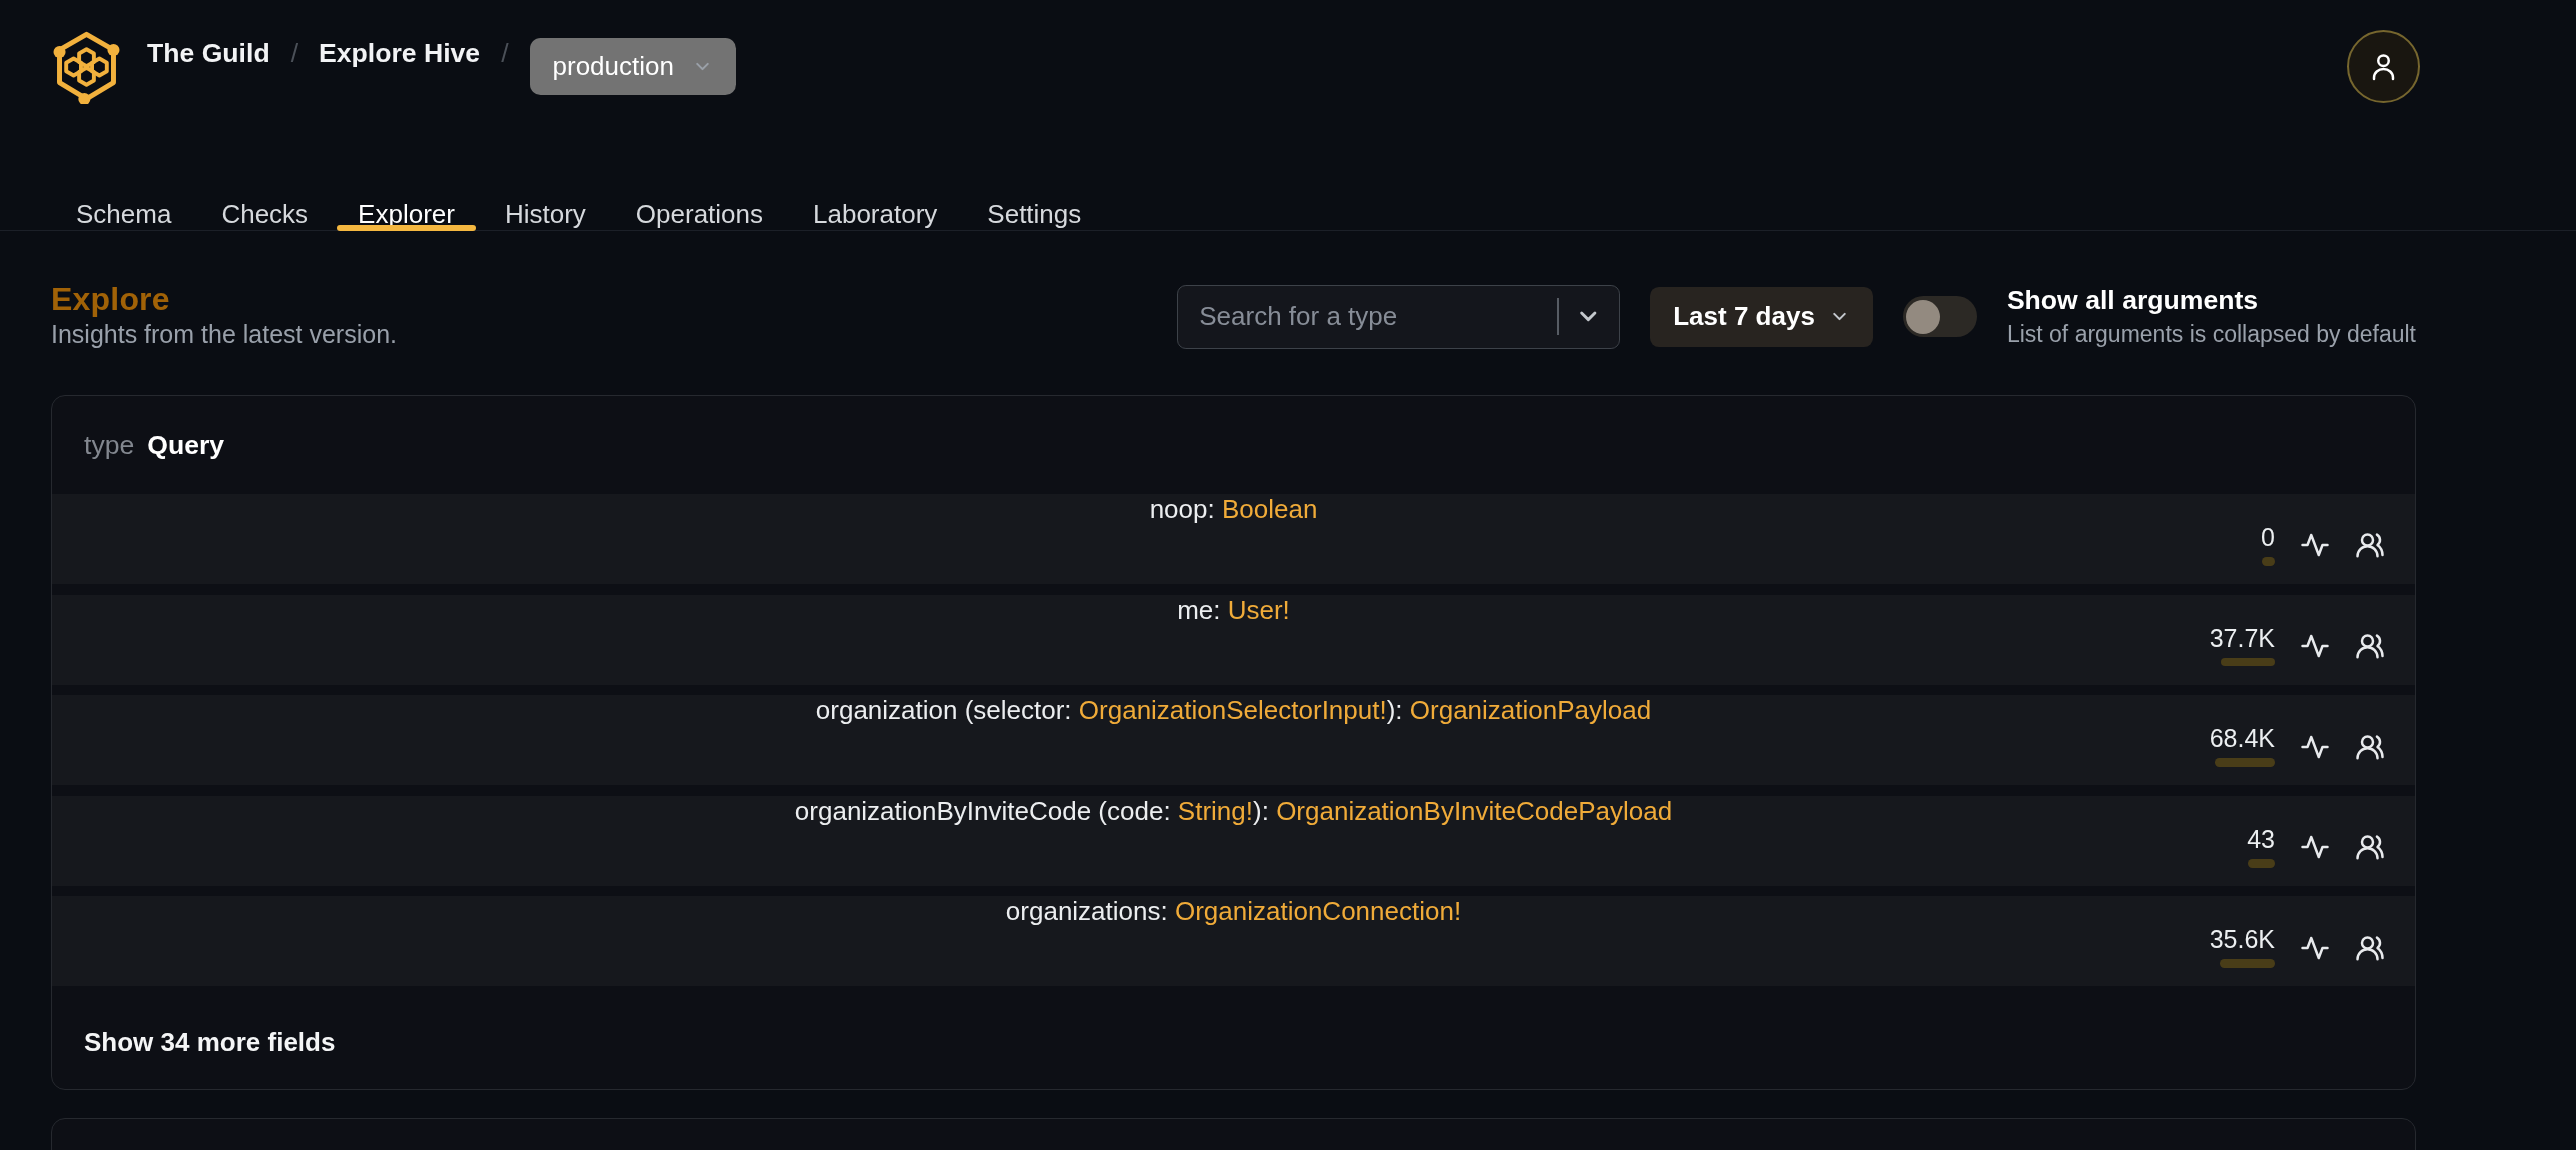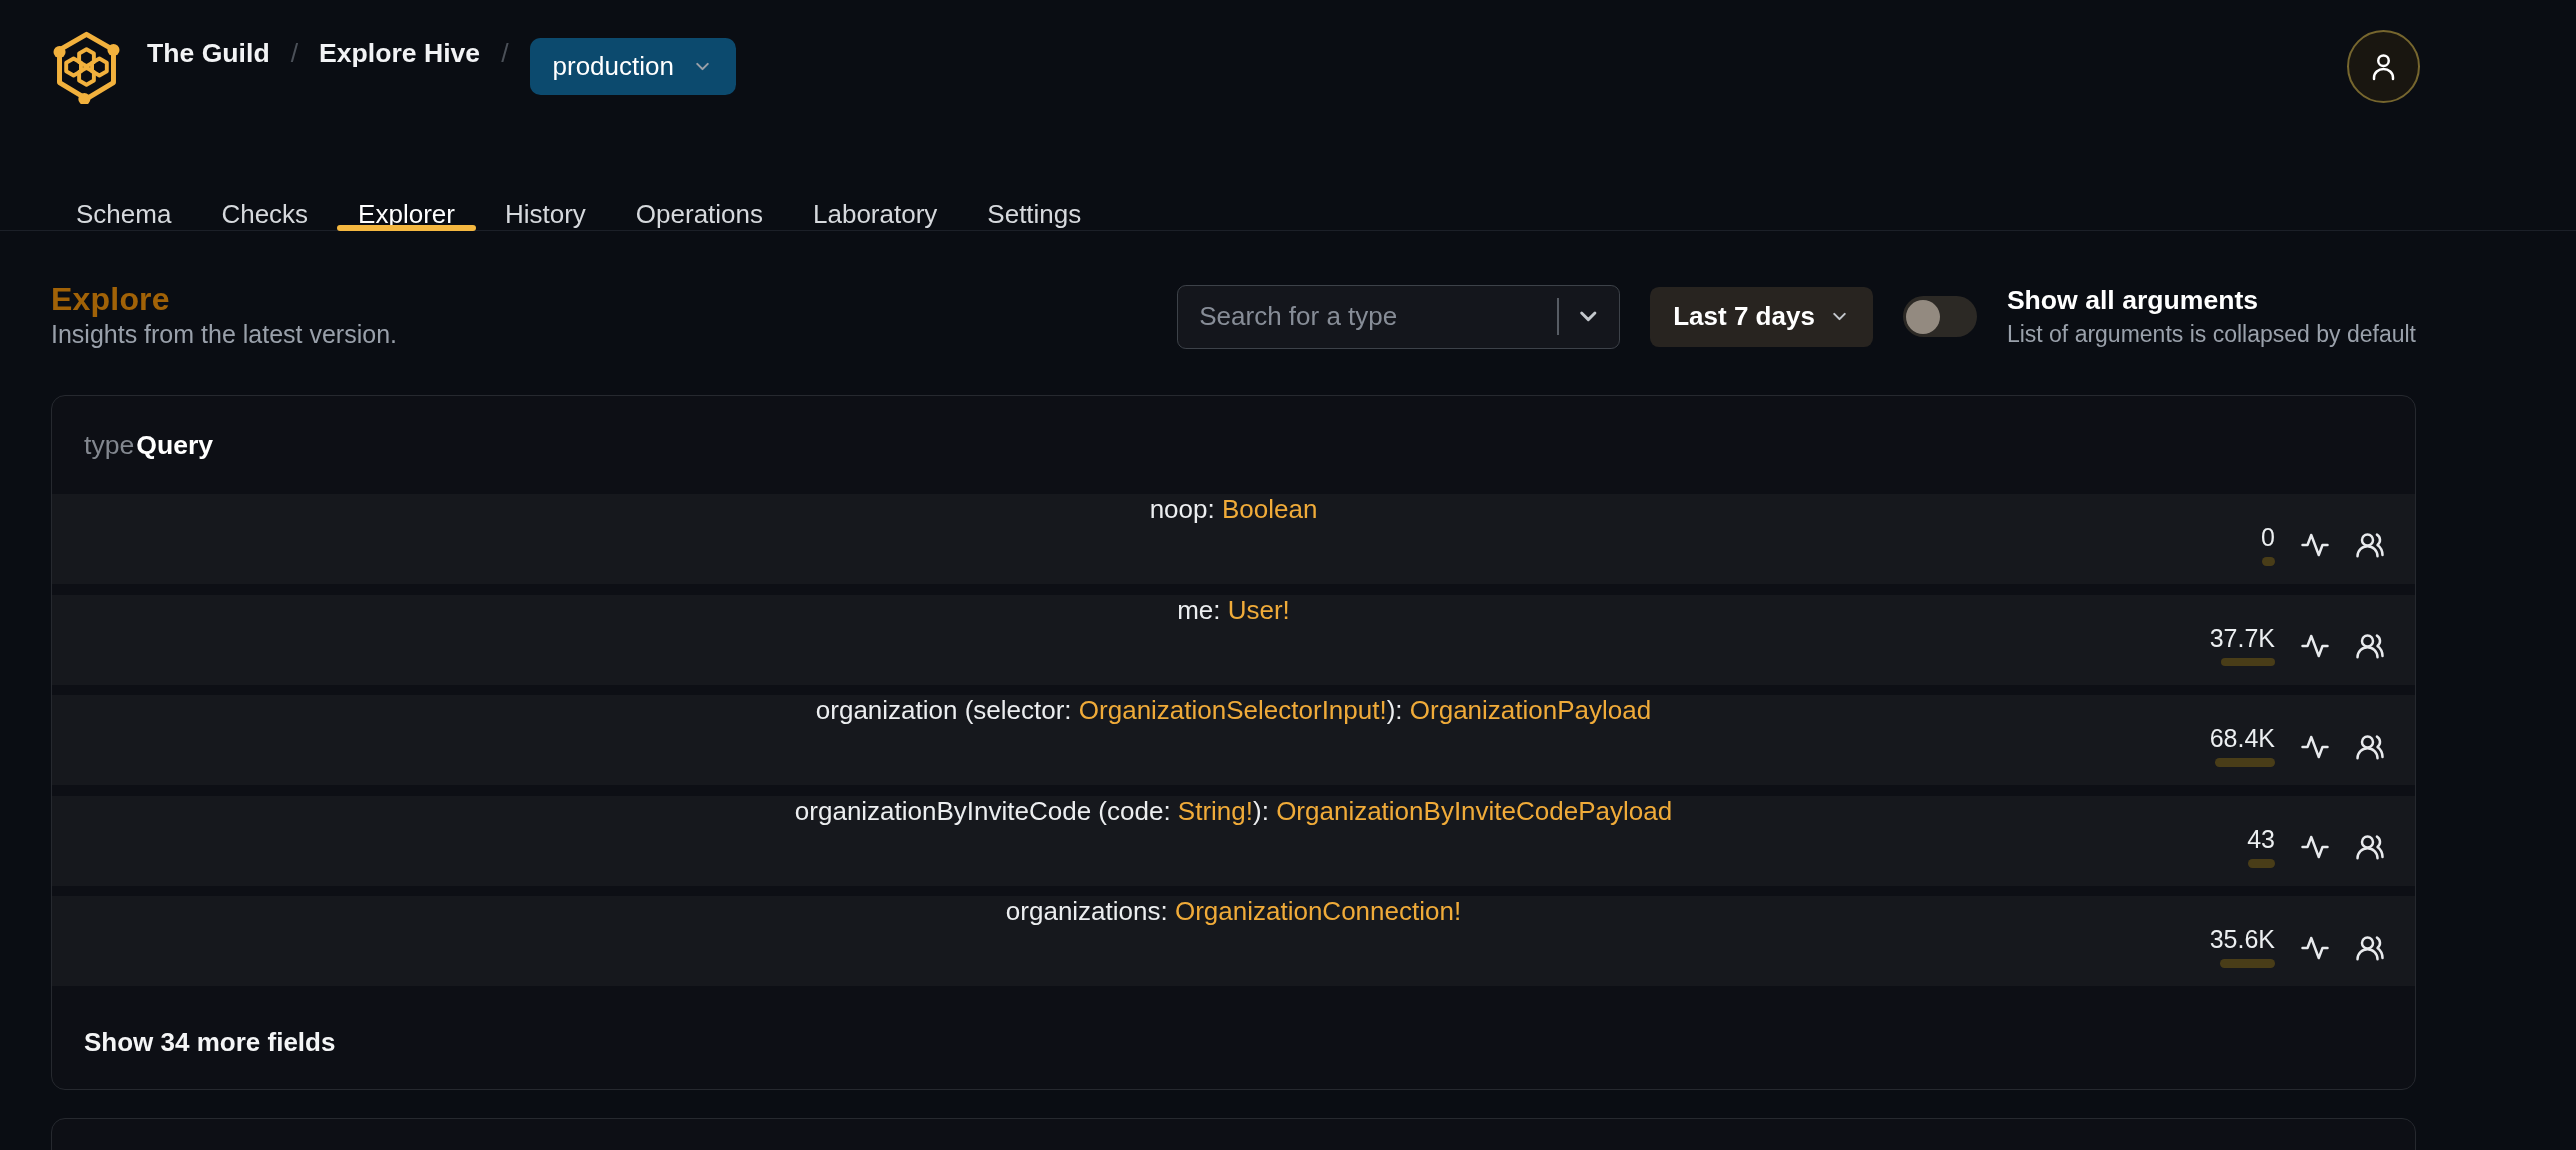--- a/index.html
+++ b/index.html
@@ -16,21 +16,21 @@
   .header {
     height:133px; display:flex; align-items:center;
     padding:0 156px 0 51px;
   }
   .logo { width:71px; height:74px; flex:0 0 auto; }
   .crumbs { display:flex; align-items:flex-start; gap:21px; margin-left:25px; font-size:26.6px; }
   .crumb { color:#f2f3f5; font-weight:600; text-decoration:none; cursor:pointer; }
   .crumb-sep { color:#4b5058; font-size:26.6px; }
   .target-btn {
     display:flex; align-items:center; gap:17.7px;
-    background:#0c4a6e; border:none; border-radius:10.6px;
+    background:#737373; border:none; border-radius:10.6px;
     height:57px; padding:0 23px; cursor:pointer;
     color:#fff; font-size:26px; font-family:inherit;
   }
   .avatar {
     margin-left:auto; width:73px; height:73px; border-radius:50%;
     background:#191610; border:2.7px solid #76662e;
     display:flex; align-items:center; justify-content:center; cursor:pointer;
   }
 
   
@@ -82,21 +82,21 @@
   }
   .toggle-text { line-height:1; }
   .toggle-label { font-size:26.6px; font-weight:600; color:#fff; }
   .toggle-sublabel { margin-top:9.8px; font-size:23px; color:#9aa1ab; }
 
   
   .card {
     margin-top:46px; background:#0d0f15;
     border:1.8px solid #26292f; border-radius:14px;
   }
-  .card-header { height:98px; display:flex; align-items:center; gap:2px; padding:0 32px; font-size:26.6px; }
+  .card-header { height:98px; display:flex; align-items:center; gap:13px; padding:0 32px; font-size:26.6px; }
   .card-kind { color:#82878f; }
   .card-name { color:#fff; font-weight:700; }
 
   .field-row {
     height:90px; margin-bottom:10.6px; background:#16181d;
     display:flex; align-items:center; padding:0 30px;flex-direction:column;
   }
   .field-text { font-size:26px; color:#eceef0; white-space:nowrap; }
   .field-text .tkn-type { color:#f0ab39; }
   .row-stats { margin-left:auto; display:flex; align-items:center; gap:25px; }

